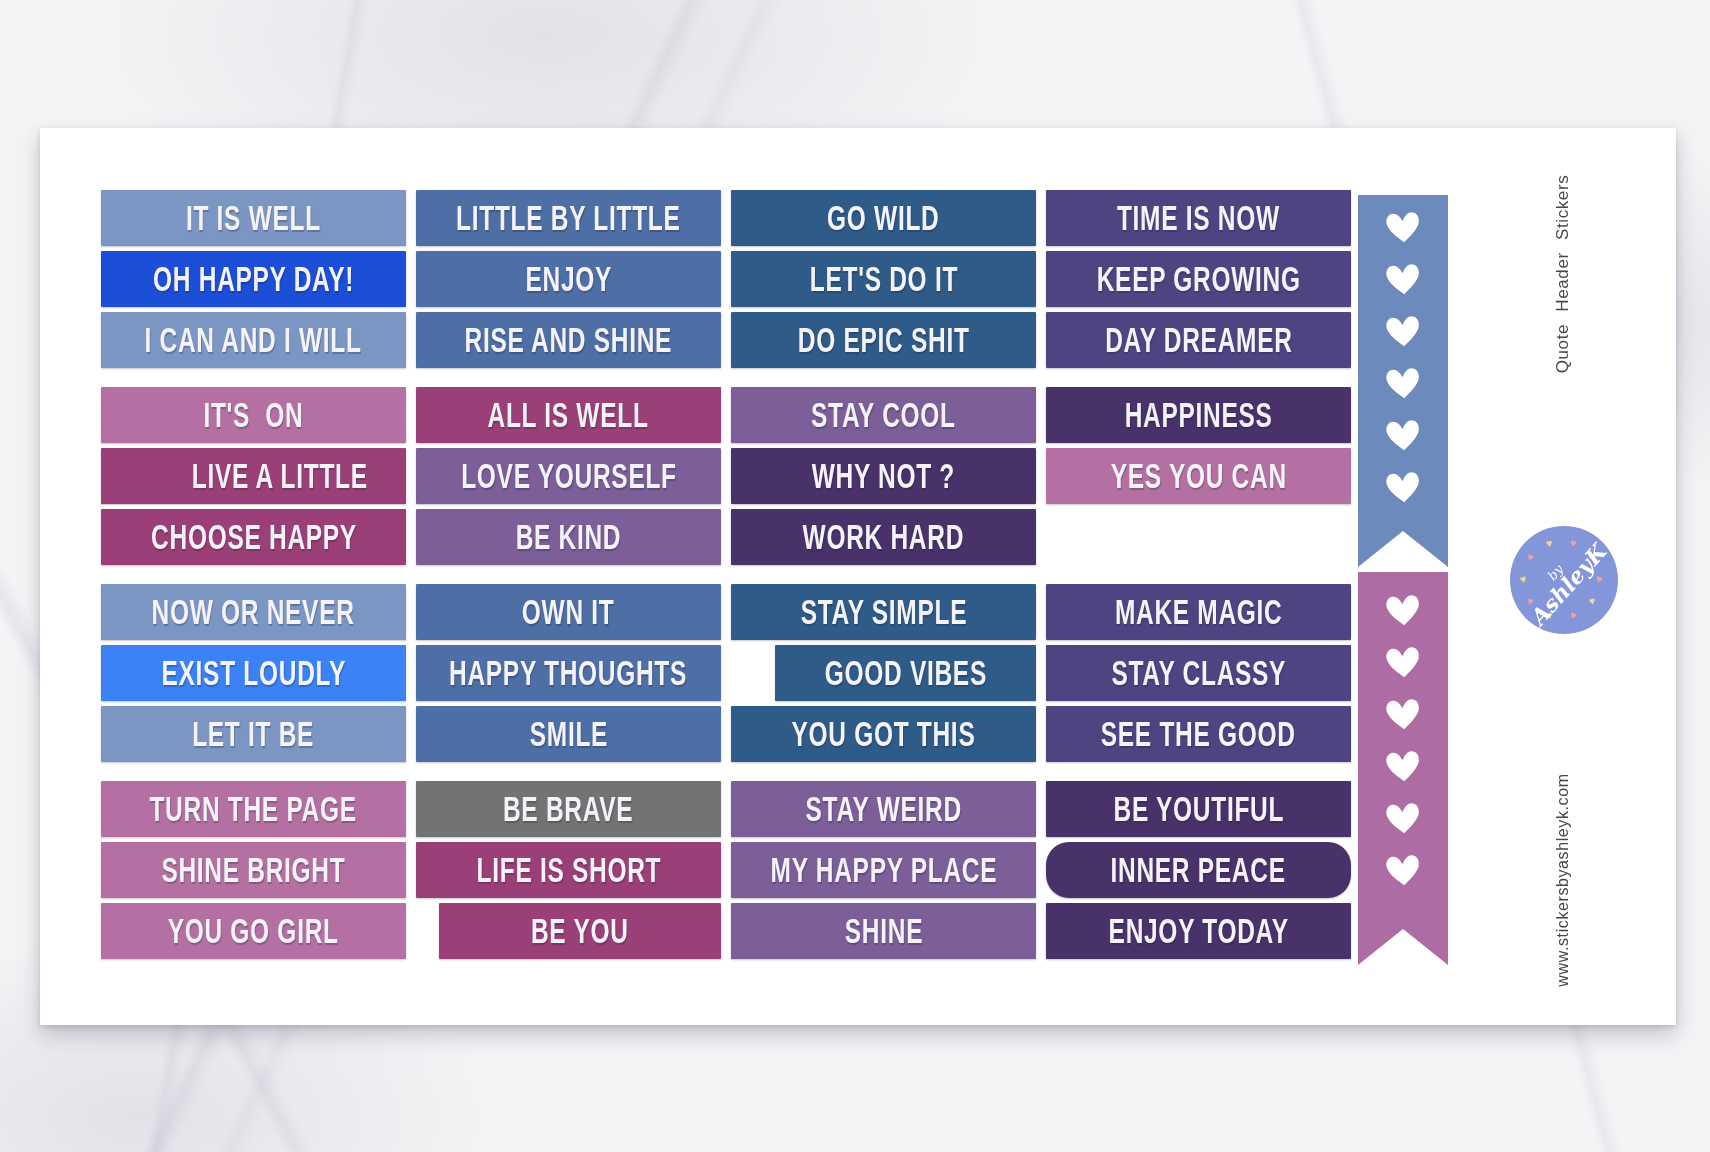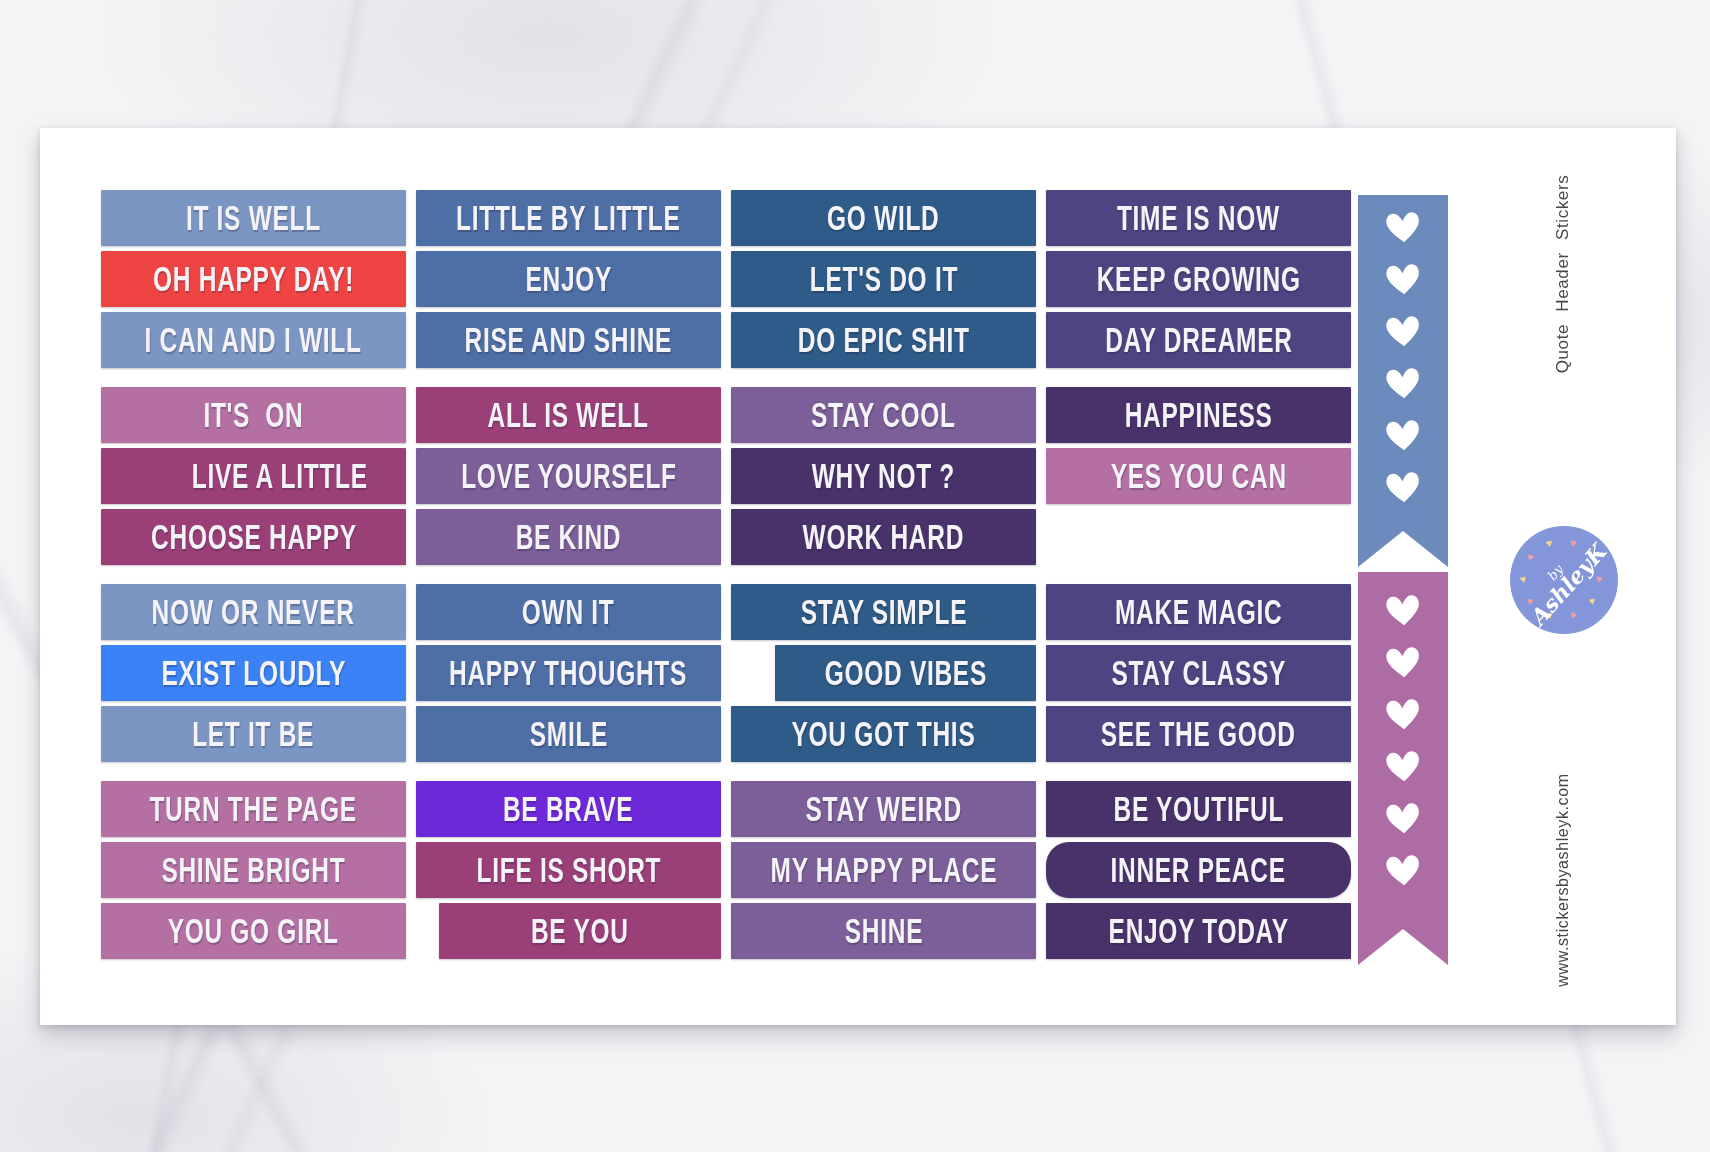--- a/index.html
+++ b/index.html
@@ -80,21 +80,21 @@
         </div>
       <div class="strip" style="background: rgb(78, 110, 166);">
           <span class="qt">LITTLE BY LITTLE</span>
         </div>
       <div class="strip" style="background: rgb(46, 91, 136);">
           <span class="qt">GO WILD</span>
         </div>
       <div class="strip" style="background: rgb(77, 69, 129);">
           <span class="qt">TIME IS NOW</span>
         </div>
-      <div class="strip" style="background: #ef4444;">
+      <div class="strip" style="background: #1d4ed8;">
           <span class="qt">OH HAPPY DAY!</span>
         </div>
       <div class="strip" style="background: rgb(78, 110, 166);">
           <span class="qt">ENJOY</span>
         </div>
       <div class="strip" style="background: rgb(46, 91, 136);">
           <span class="qt">LET'S DO IT</span>
         </div>
       <div class="strip" style="background: rgb(77, 69, 129);">
           <span class="qt">KEEP GROWING</span>
@@ -185,21 +185,21 @@
         </div>
       <div class="strip" style="background: rgb(77, 69, 129);">
           <span class="qt">SEE THE GOOD</span>
         </div>
     </div>
 
     <div class="block" style="top:653px">
       <div class="strip" style="background: rgb(180, 112, 162);">
           <span class="qt">TURN THE PAGE</span>
         </div>
-      <div class="strip" style="background: #6d28d9; text-align: right;">
+      <div class="strip" style="background: #737373; text-align: right;">
           <span class="qt">BE BRAVE</span>
         </div>
       <div class="strip" style="background: rgb(124, 94, 152);">
           <span class="qt">STAY WEIRD</span>
         </div>
       <div class="strip" style="background: rgb(73, 49, 106);">
           <span class="qt">BE YOUTIFUL</span>
         </div>
       <div class="strip" style="background: rgb(180, 112, 162);">
           <span class="qt">SHINE BRIGHT</span>

